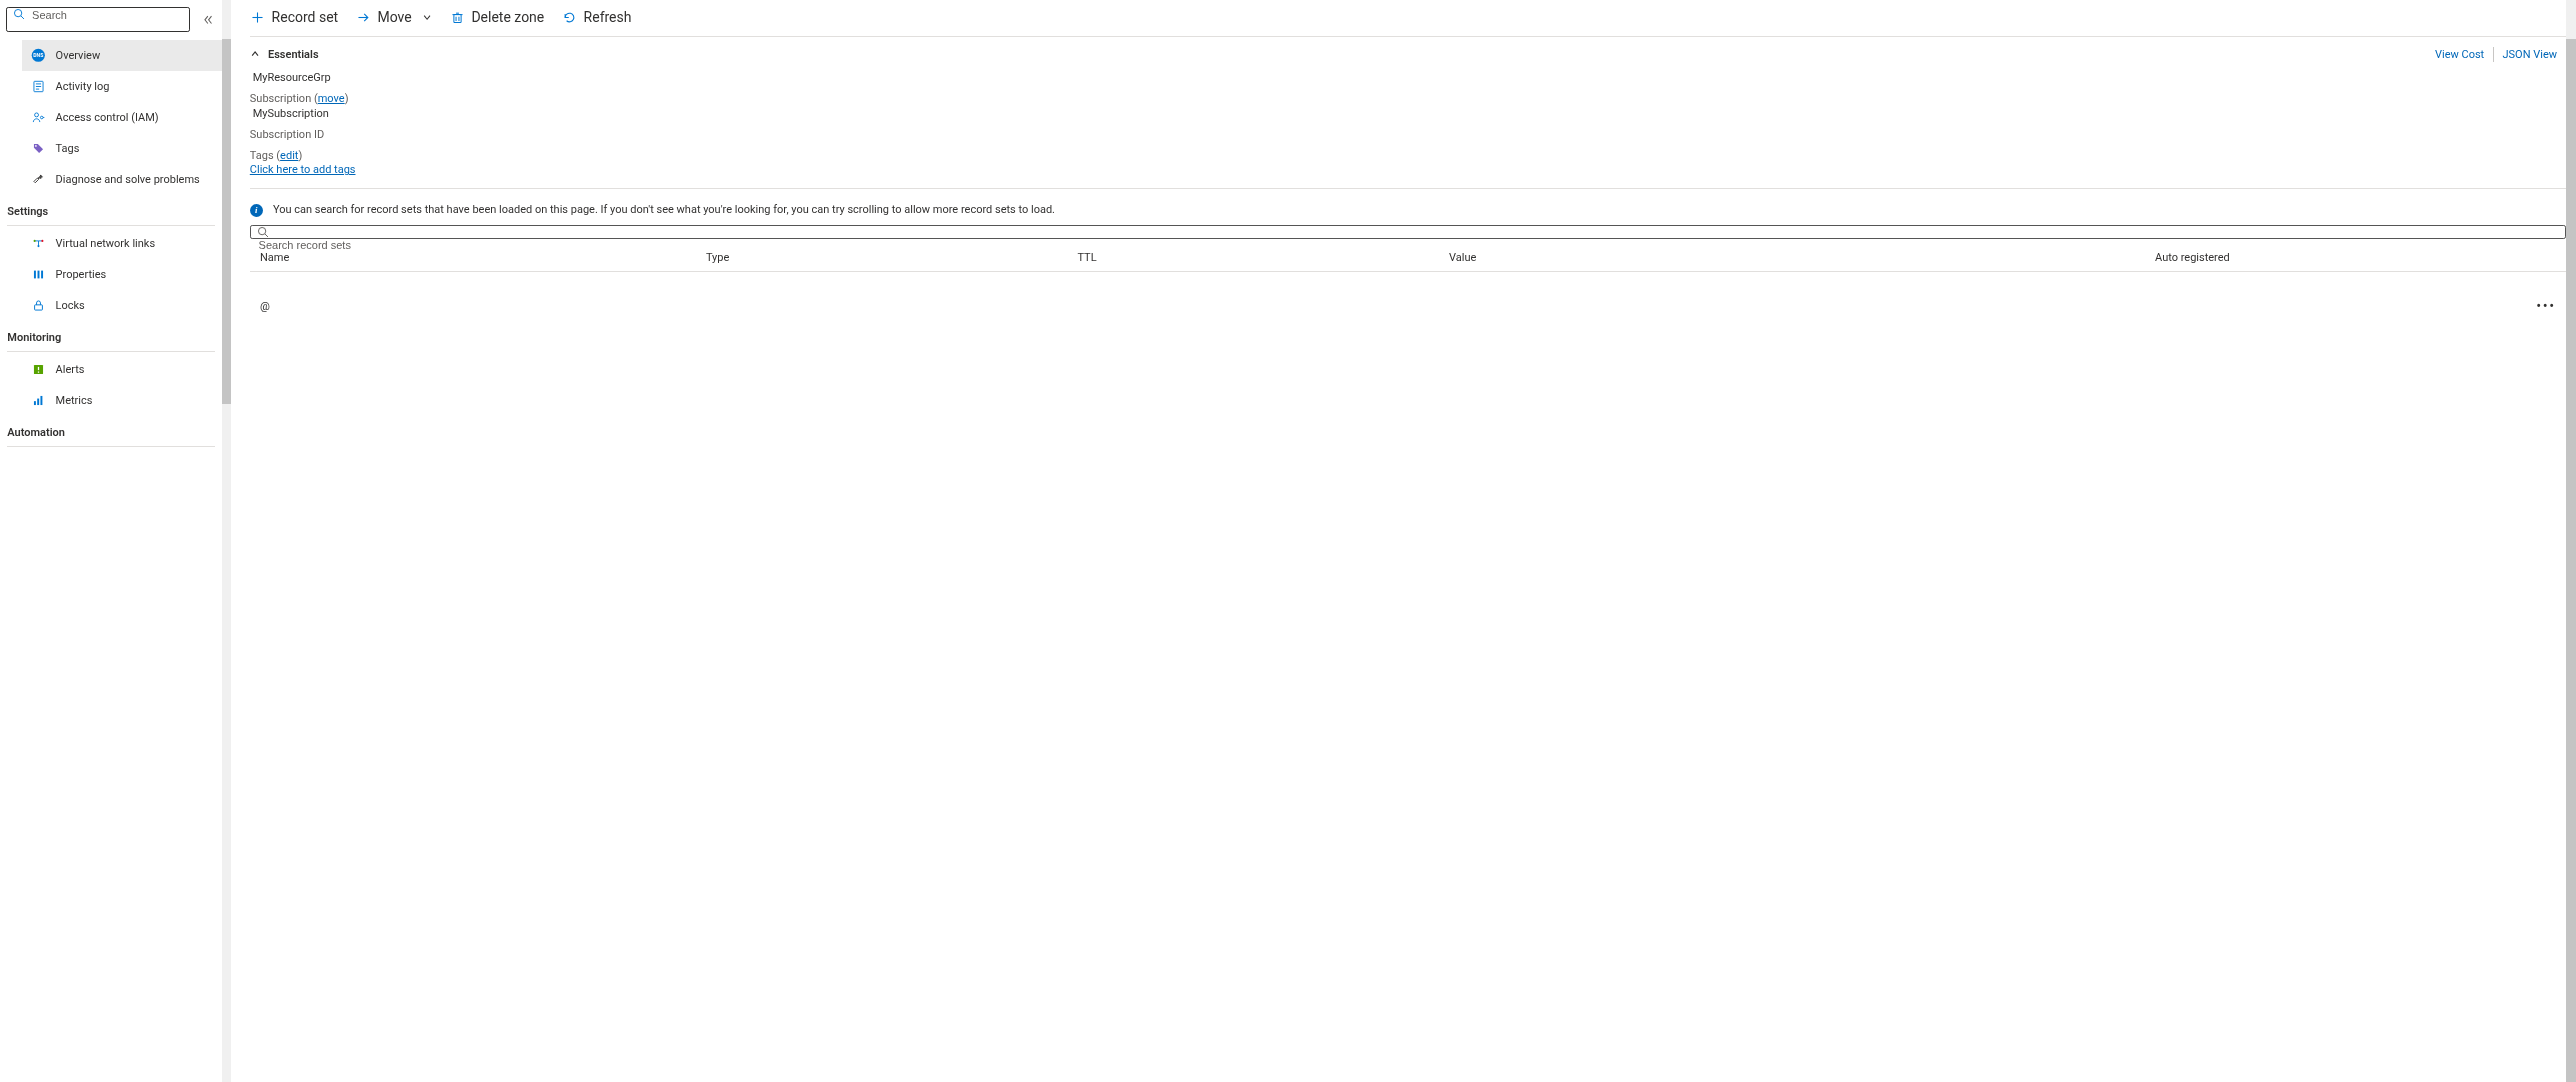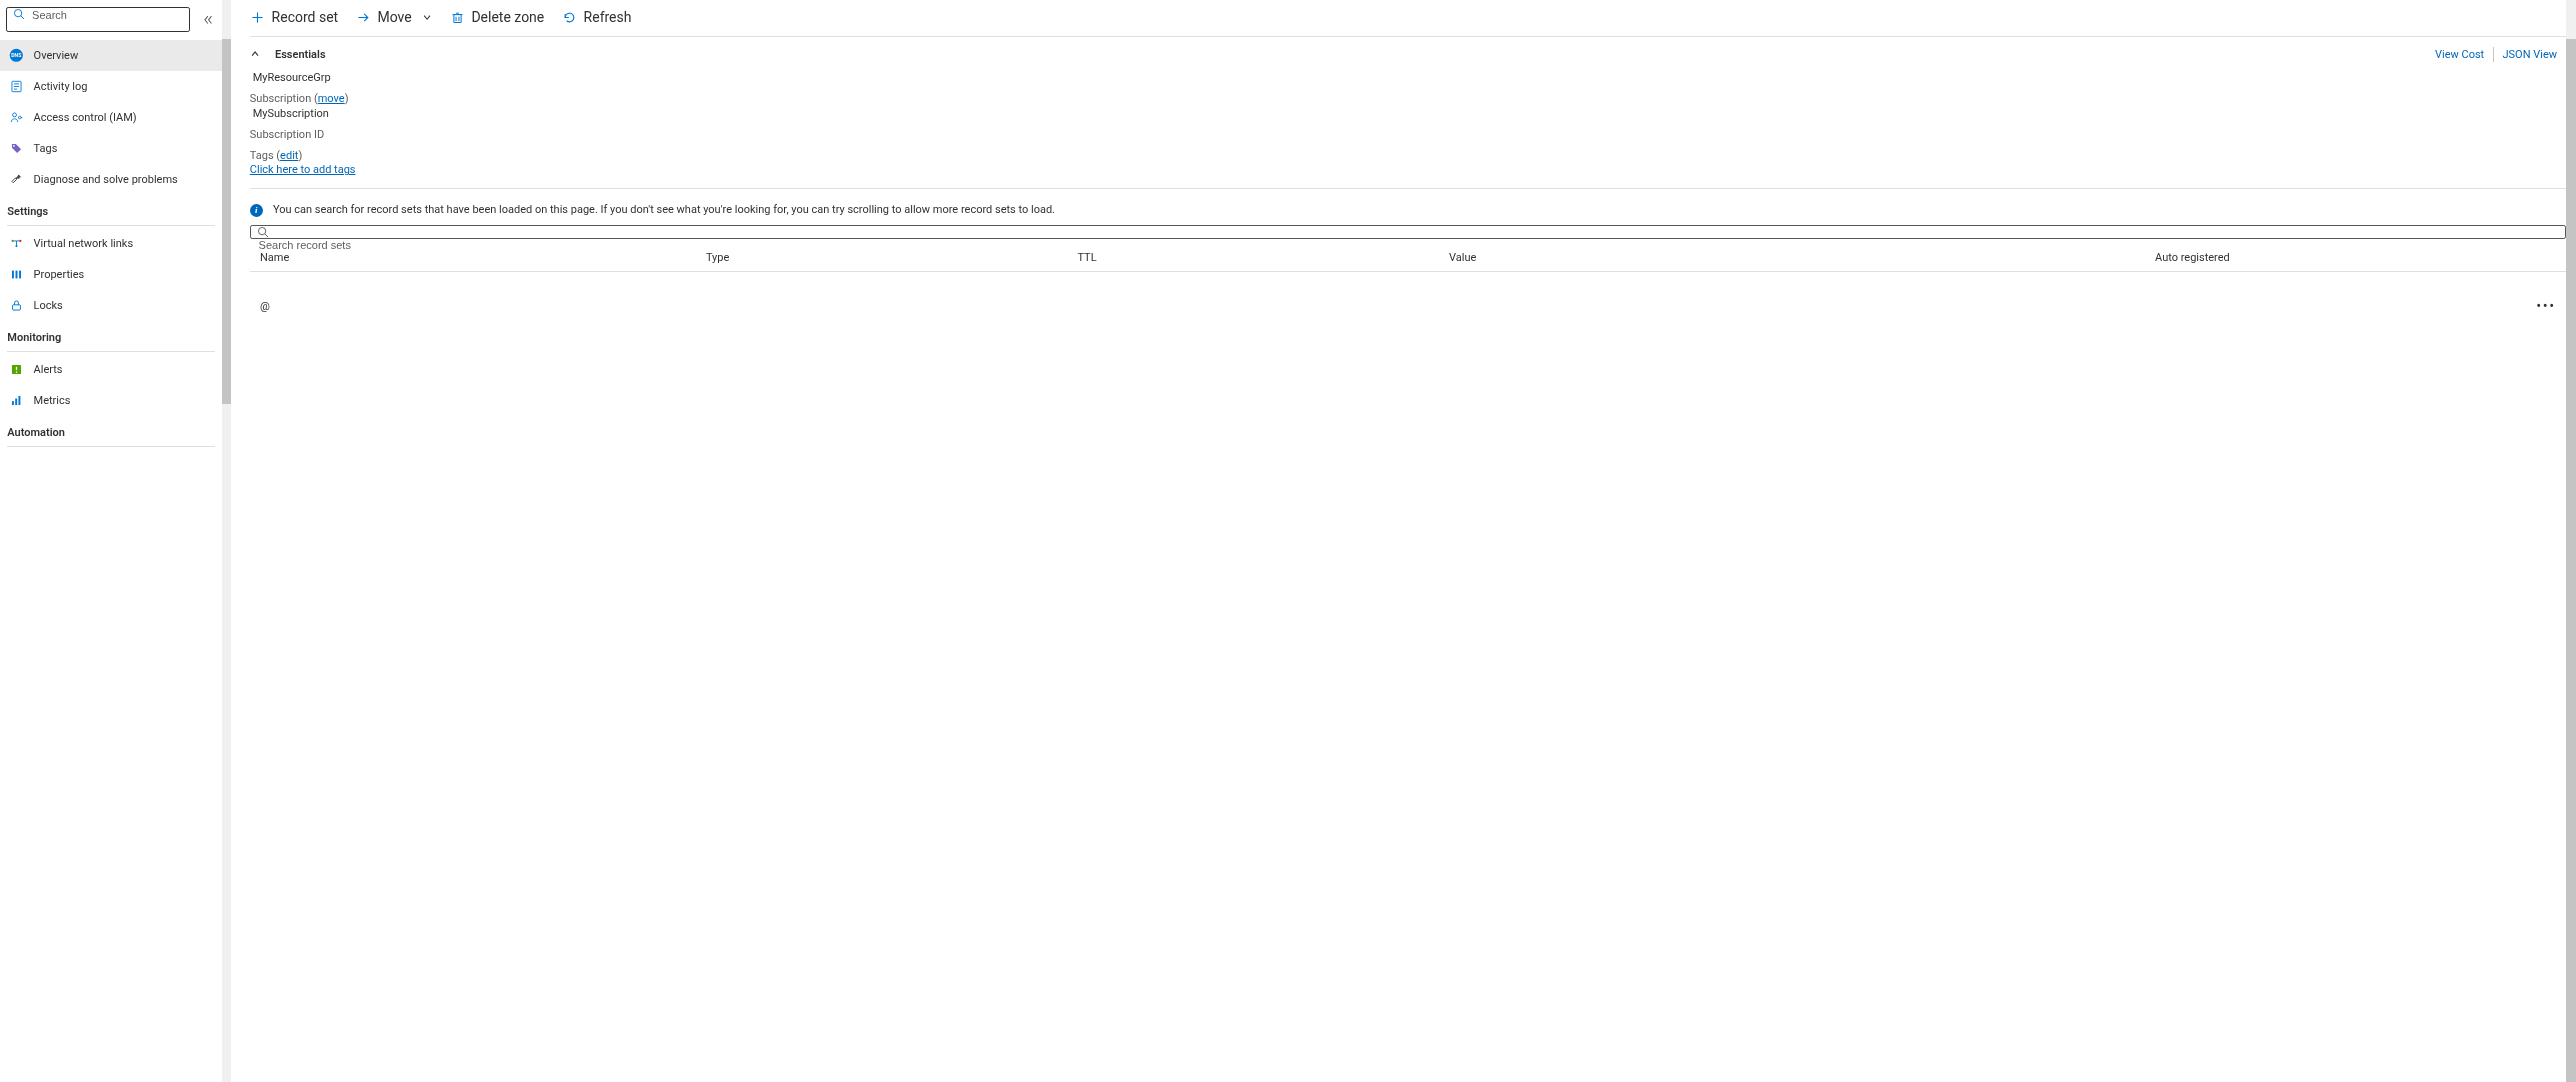--- a/index.html
+++ b/index.html
@@ -73,20 +73,21 @@
     color: var(--muted);
   }
 
   .nav-item {
     display: flex;
     align-items: center;
     height: 31px;
     padding: 0 8.8px;
     cursor: pointer;
     gap: 10.2px;
+    margin-left: 22px;
   }
   .nav-item.selected {
     background: var(--selected-bg);
   }
   .nav-item .nav-icon {
     width: 14.6px; height: 14.6px;
     display: flex; align-items: center; justify-content: center;
     flex-shrink: 0;
   }
   .nav-item .nav-label {
@@ -150,21 +151,21 @@
     padding: 2.9px 1.5px;
   }
   .tb-btn .tb-icon { color: var(--icon-blue); width: 13px; height: 13px; display:flex;align-items:center;justify-content:center; }
 
   .essentials-row {
     display: flex;
     align-items: center;
     padding: 10.2px 0 2.9px 0;
   }
   .essentials-toggle {
-    display: flex; align-items: center; gap: 15px;
+    display: flex; align-items: center; gap: 8px;
     font-weight: 600;
     font-size: 11px;
     cursor: pointer;
   }
   .essentials-spacer { flex: 1; }
   .essentials-link {
     color: var(--link);
     font-size: 11px;
     cursor: pointer;
     padding: 0 8.8px;

